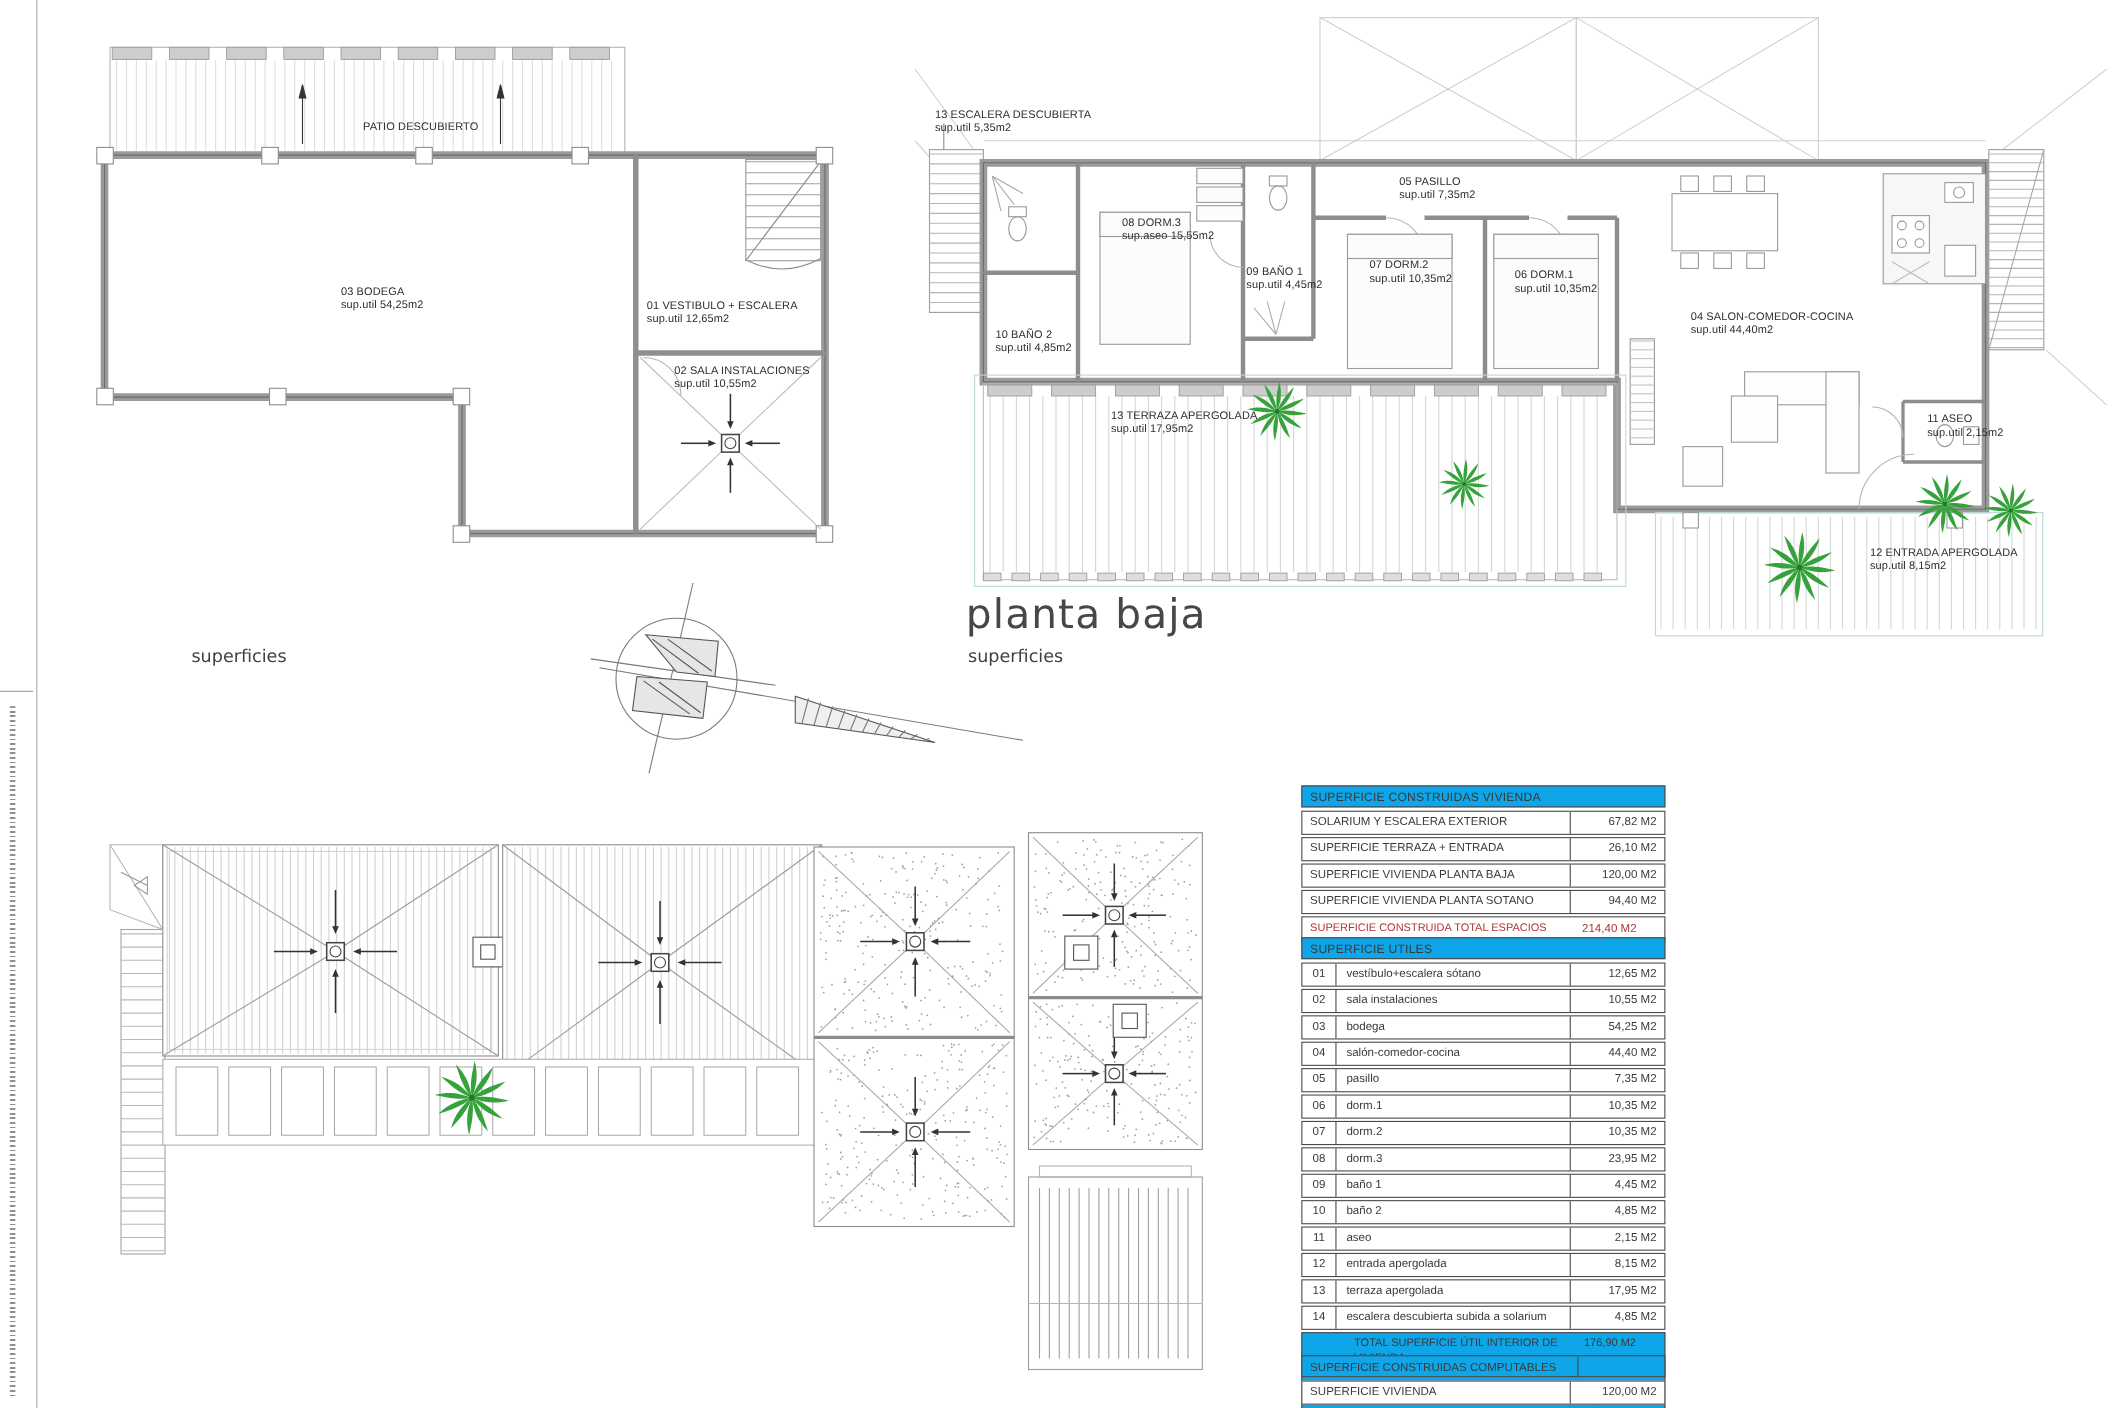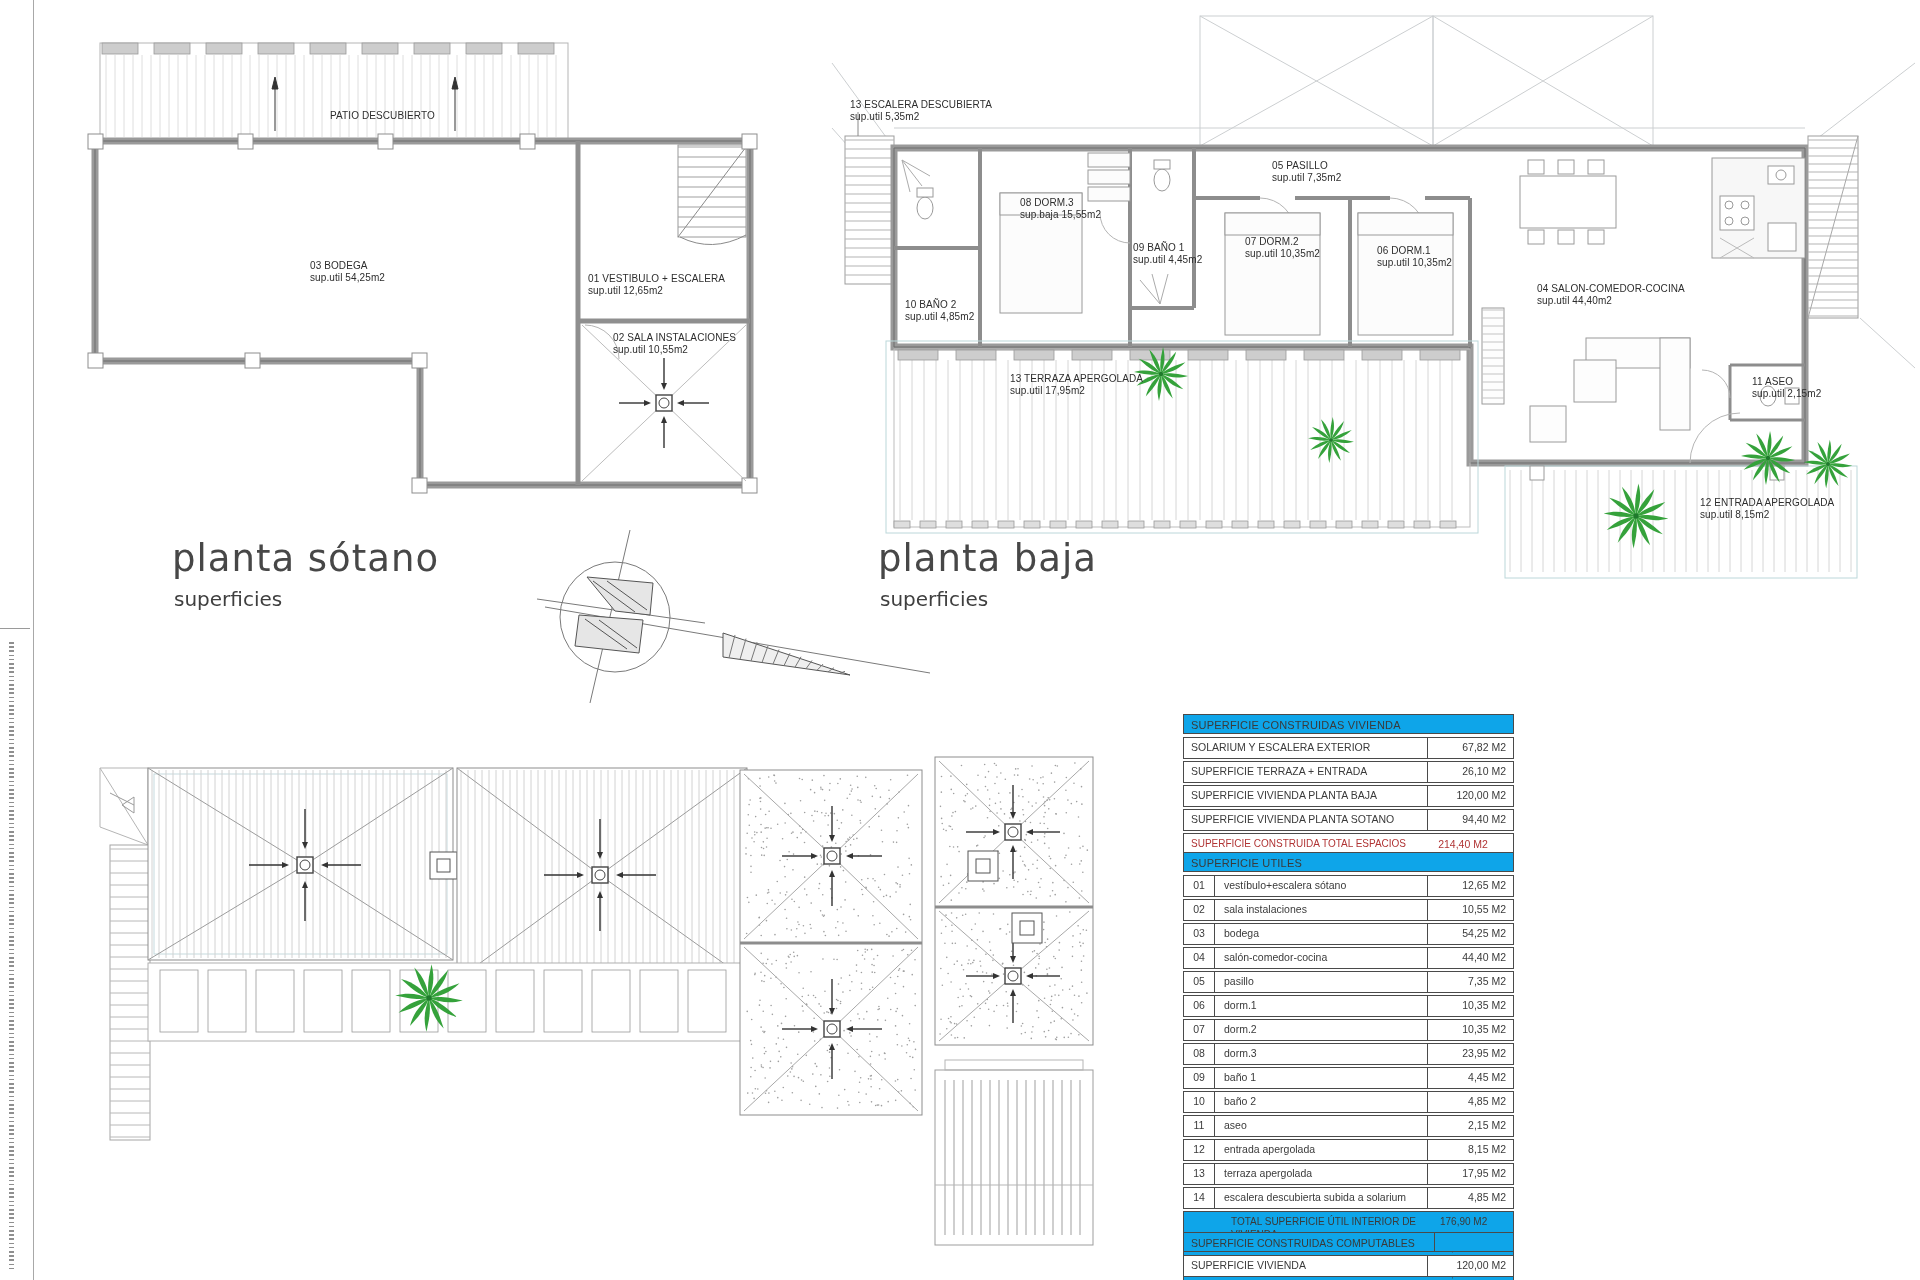--- a/index.html
+++ b/index.html
@@ -9,21 +9,21 @@
   svg{position:absolute;overflow:visible;}
   
   .frame-v{position:absolute;left:33px;top:0;width:1px;height:1280px;background:#a8a8a8;}
   .frame-tick{position:absolute;left:0;top:628px;width:30px;height:1px;background:#9a9a9a;}
   .microtext{position:absolute;left:9px;top:642px;width:5px;height:628px;
     background:repeating-linear-gradient(180deg,#8f8f8f 0 1.6px,transparent 1.6px 4.2px);}
   
   .plan-label{position:absolute;font-size:10px;line-height:1.2;color:#2d2d2d;white-space:nowrap;letter-spacing:.1px;}
   .plan-label .nm{display:block;}
   .ptitle{position:absolute;font-family:"DejaVu Sans",sans-serif;font-size:37px;color:#474747;letter-spacing:1px;}
-  .psub{position:absolute;font-family:"DejaVu Sans",sans-serif;font-size:20px;color:#3f3f3f;}
+  .psub{position:absolute;font-family:"DejaVu Sans",sans-serif;font-size:16px;color:#3f3f3f;}
   
   .tbl{position:absolute;left:1183px;width:331px;font-size:10.5px;color:#3a3a3a;}
   .box{border:1.5px solid #4a4a4a;background:#0ea5e9;margin-bottom:3px;box-sizing:border-box;}
   .hdrbox{padding:0 0 0 7px;height:20px;line-height:20px;font-size:11px;letter-spacing:.2px;}
   .hdrflex{display:flex;height:20px;line-height:20px;}
   .hdrflex .hl{flex:1;padding-left:7px;}
   .hdrflex .hv{width:78px;border-left:1.5px solid #4a4a4a;}
   .trow{display:flex;border:1.4px solid #4a4a4a;margin-bottom:2px;height:20px;line-height:19px;background:#fff;box-sizing:content-box;}
   .trow .num{width:30px;text-align:center;border-right:1.4px solid #4a4a4a;}
   .trow .lbl{flex:1;padding-left:9px;overflow:hidden;}
@@ -538,21 +538,21 @@
         <use href="#palm" x="-30" y="-30" width="60" height="60"></use>
       </g>
   </svg>
 
   <div class="plan-label" style="left:850px;top:99px">
     <span class="nm">13 ESCALERA DESCUBIERTA</span>
     <span class="nm">sup.util 5,35m2</span>
   </div>
   <div class="plan-label" style="left:1020px;top:197px">
     <span class="nm">08 DORM.3</span>
-    <span class="nm">sup.baja 15,55m2</span>
+    <span class="nm">sup.aseo 15,55m2</span>
   </div>
   <div class="plan-label" style="left:1272px;top:160px">
     <span class="nm">05 PASILLO</span>
     <span class="nm">sup.util 7,35m2</span>
   </div>
   <div class="plan-label" style="left:1133px;top:242px">
     <span class="nm">09 BAÑO 1</span>
     <span class="nm">sup.util 4,45m2</span>
   </div>
   <div class="plan-label" style="left:1245px;top:236px">
@@ -1797,21 +1797,20 @@
         <line x1="935" y1="365" x2="935" y2="520" stroke="#9f9f9f" stroke-width="1"></line>
         <line x1="944" y1="365" x2="944" y2="520" stroke="#9f9f9f" stroke-width="1"></line>
         <line x1="953" y1="365" x2="953" y2="520" stroke="#9f9f9f" stroke-width="1"></line>
         <line x1="962" y1="365" x2="962" y2="520" stroke="#9f9f9f" stroke-width="1"></line>
         <line x1="971" y1="365" x2="971" y2="520" stroke="#9f9f9f" stroke-width="1"></line>
         <line x1="980" y1="365" x2="980" y2="520" stroke="#9f9f9f" stroke-width="1"></line>
       </g>
     <line x1="835" y1="470" x2="993" y2="470" stroke="#b5b5b5"></line>
   </svg>
 
-  <div class="ptitle" style="left:172px;top:537px">planta sótano</div>
   <div class="psub" style="left:174px;top:587px">superficies</div>
   <div class="ptitle" style="left:878px;top:537px">planta baja</div>
   <div class="psub" style="left:880px;top:587px">superficies</div>
 
   <div class="tbl" style="top:714px">
     <div class="box hdrbox">SUPERFICIE CONSTRUIDAS VIVIENDA</div>
     <div>
 
         <div class="trow">
           <span class="lbl" style="padding-left:7px">SOLARIUM Y ESCALERA EXTERIOR DESCUBIERTA</span>

